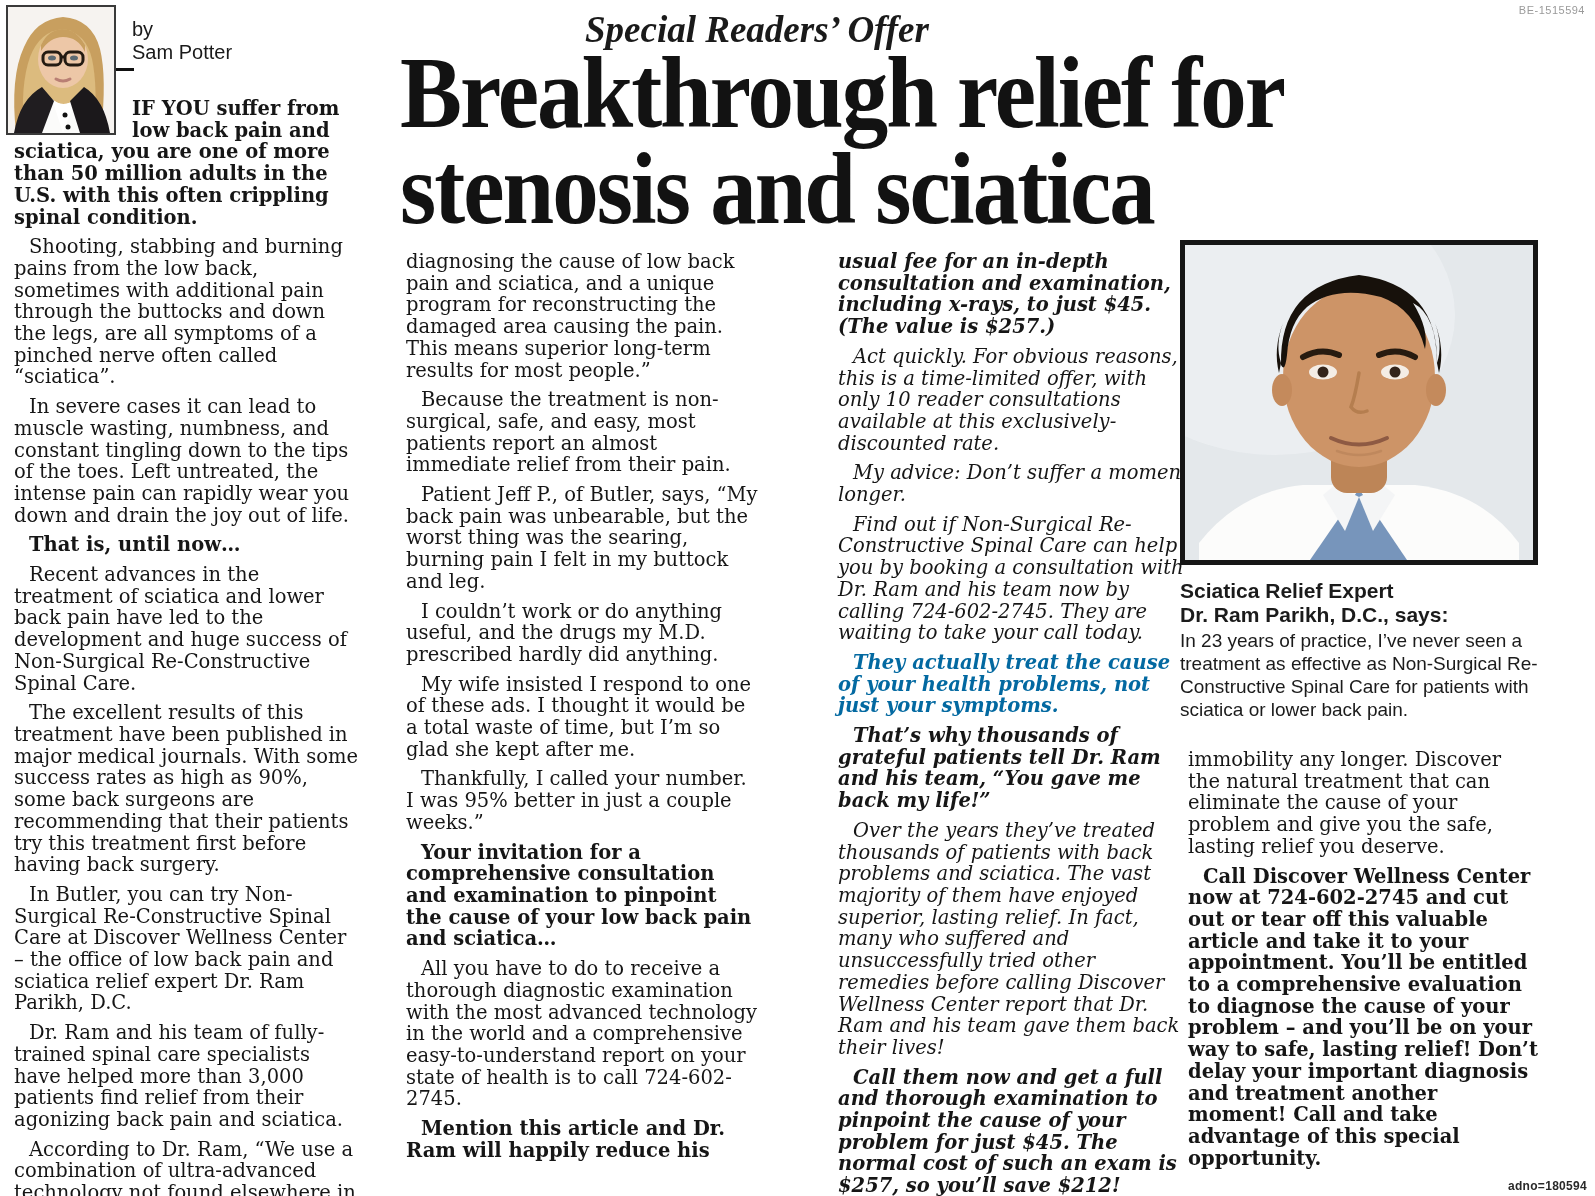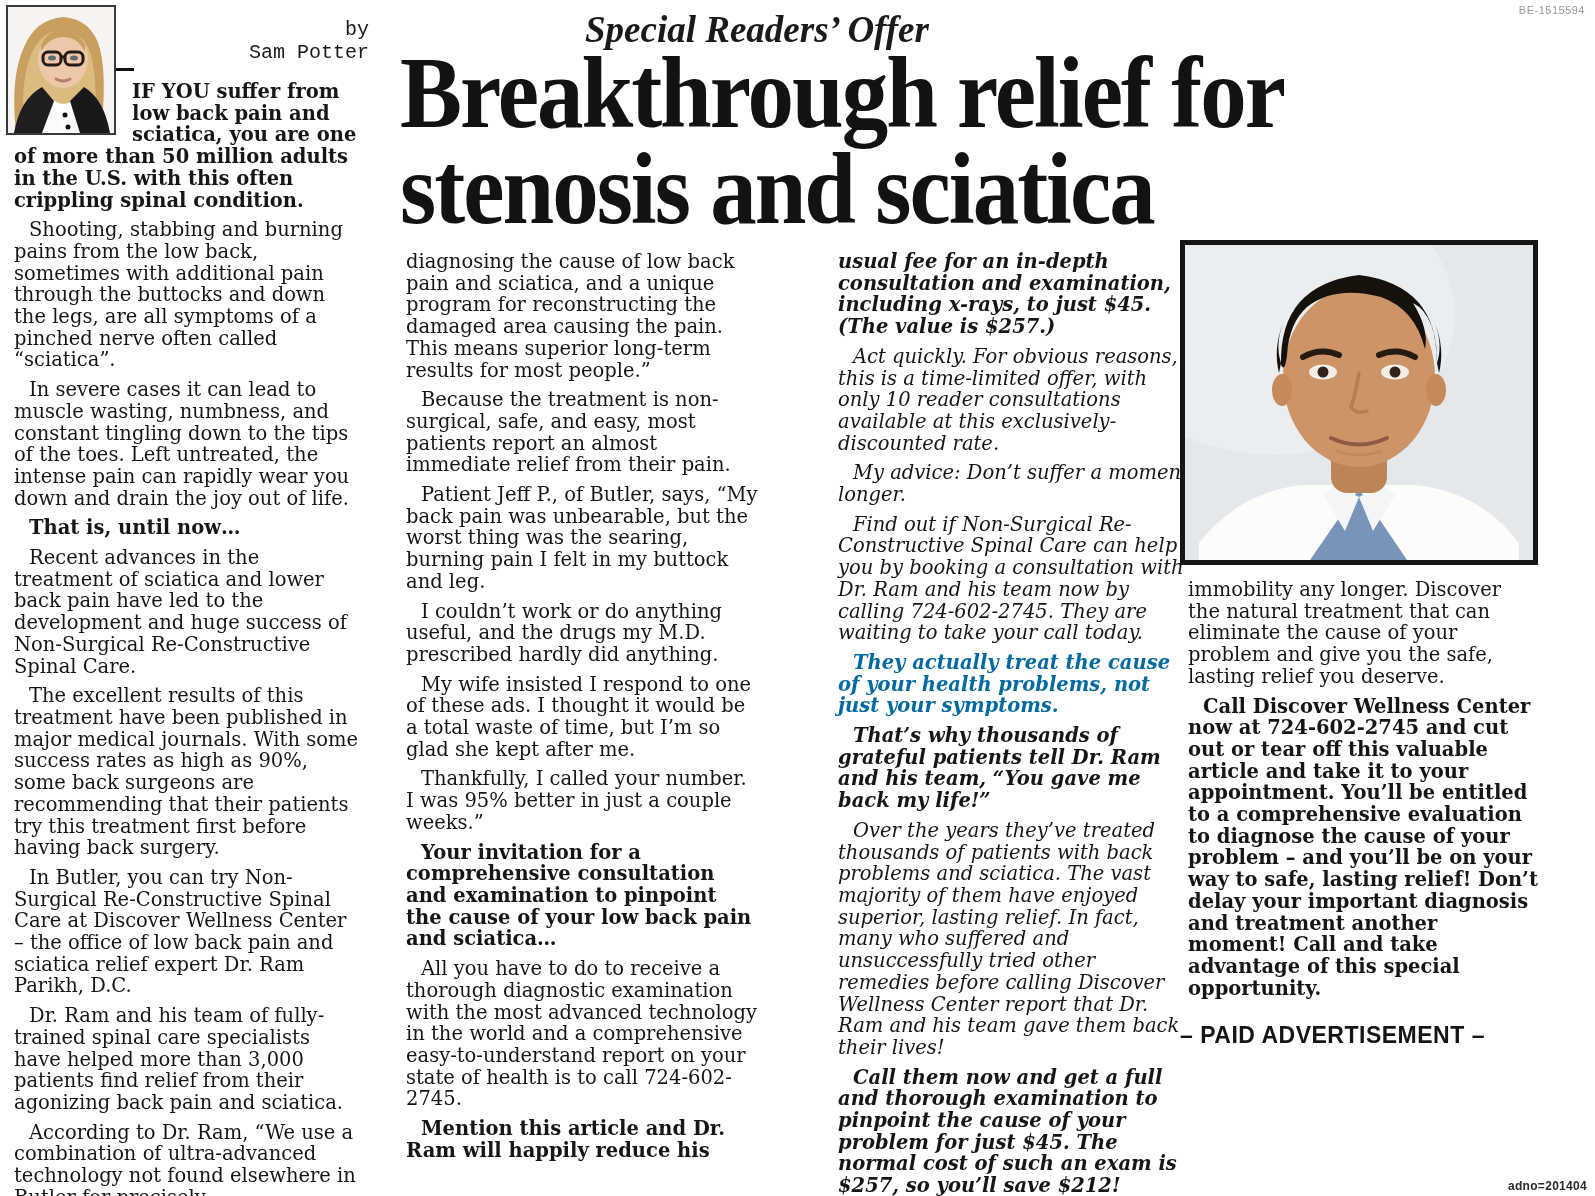--- a/index.html
+++ b/index.html
@@ -31,21 +31,21 @@
   .col4 { left:1180px; top:240px; width:366px; }
   .para { margin:8px; }
   .para.indent { text-indent:15px; }
   .para.bold { font-weight:bold; }
   .para.boldred { font-weight:bold; }
   
   .author-photo {
     float:left; width:110px; height:130px; margin:0 16px 6px 0;
     border:2px solid #3a3a3a; background:#f6f4f2; overflow:hidden;
   }
-  .byline { font-family:Liberation Mono, monospace; font-size:20px; line-height:23px; color:#1a1a1a; padding-top:6px; margin-bottom:10px;text-align:right; }
+  .byline { font-family:Liberation Sans, sans-serif; font-size:20px; line-height:23px; color:#1a1a1a; padding-top:6px; margin-bottom:27px; }
   .byline .rule-top { width:64px; border-top:3px solid #111; margin-bottom:4px; }
   .byline .rule-bottom { width:128px; border-top:3px solid #111; margin-top:4px; }
   
   .doctor-photo {
     width:358px; height:325px; border:5px solid #161616; background:#e6eaec;
     margin-bottom:14px; overflow:hidden;
   }
   .doc-caption { font-family:"Liberation Sans", sans-serif; color:#1b1b1b; margin-bottom:28px; }
   .doc-caption .cap-bold { font-weight:bold; font-size:21px; line-height:24px; }
   .doc-caption .cap-body { font-size:19px; line-height:23px; margin-top:2px; }
@@ -160,22 +160,27 @@
         <path d="M194,110 Q212,102 230,112" stroke="#271b10" stroke-width="6" fill="none" stroke-linecap="round"></path>
         <ellipse cx="138" cy="127" rx="14" ry="7.5" fill="#f4ede5"></ellipse>
         <ellipse cx="210" cy="127" rx="14" ry="7.5" fill="#f4ede5"></ellipse>
         <circle cx="138" cy="127" r="5.5" fill="#33241a"></circle>
         <circle cx="210" cy="127" r="5.5" fill="#33241a"></circle>
         <path d="M174,128 Q170,152 166,162 Q172,170 182,166" stroke="#b57e4f" stroke-width="3.5" fill="none" stroke-linecap="round"></path>
         <path d="M146,193 Q174,206 202,193" stroke="#8e5a43" stroke-width="4" fill="none" stroke-linecap="round"></path>
         <path d="M152,206 Q174,214 196,206" stroke="#b9835a" stroke-width="2.5" fill="none" stroke-linecap="round" opacity="0.7"></path>
       </svg>
     </div>
+    <div class="doc-caption">
+      <div class="cap-bold">Sciatica Relief Expert</div>
+      <div class="cap-bold">Dr. Ram Parikh, D.C., says:</div>
+      <div class="cap-body">In 23 years of practice, I’ve never seen a treatment as effective as Non-Surgical Re-Constructive Spinal Care for patients with sciatica or lower back pain.</div>
+    </div>
     <div class="flow">
         <p class="para normal">immobility any longer. Discover the natural treatment that can eliminate the cause of your problem and give you the safe, lasting relief you deserve.</p>
         <p class="para bold indent">Call Discover Wellness Center now at 724-602-2745 and cut out or tear off this valuable article and take it to your appointment. You’ll be entitled to a comprehensive evaluation to diagnose the cause of your problem – and you’ll be on your way to safe, lasting relief! Don’t delay your important diagnosis and treatment another moment! Call and take advantage of this special opportunity.</p>
       </div>
     <div class="paid-ad">– PAID ADVERTISEMENT –</div>
   </div>
 
-  <div class="adno">adno=201404</div>
+  <div class="adno">adno=180594</div>
 
 </div>
 
 </body></html>

